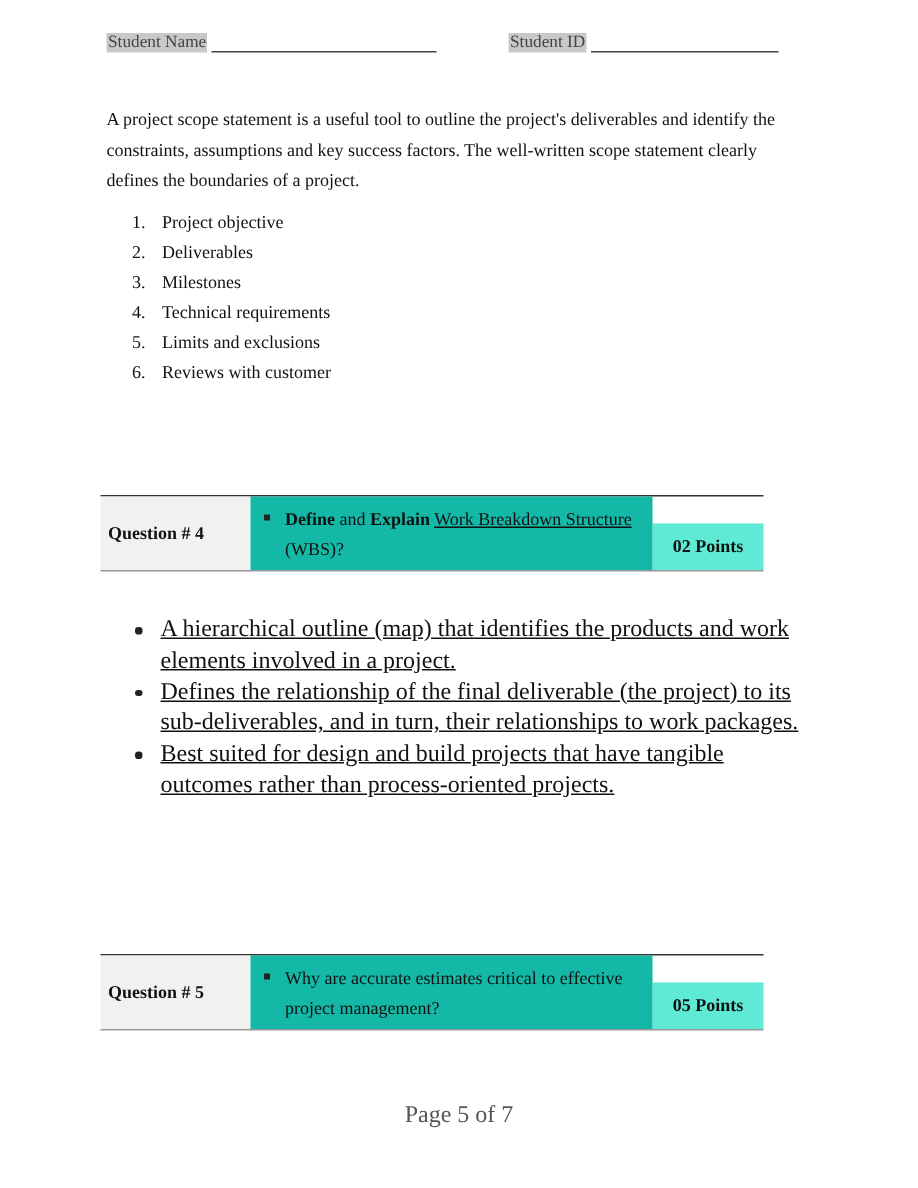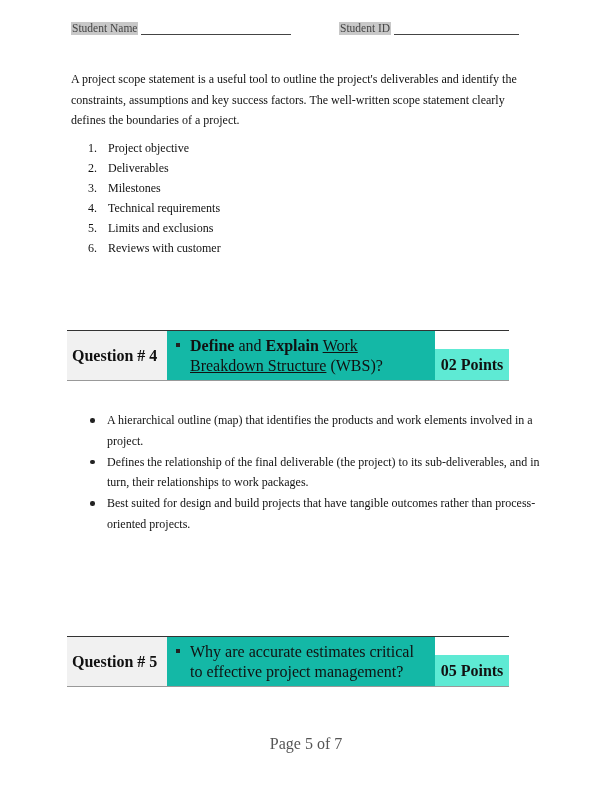--- a/index.html
+++ b/index.html
@@ -13,30 +13,30 @@
   #hdr-id { left: 339px; align-items: center; }
   #hdr-id .line { width: 125px; }
 
   .intro { position: absolute; left: 71px; top: 69px; width: 470px; font-size: 12px; line-height: 20.5px; }
 
   .olist { position: absolute; left: 88px; top: 138px; margin: 0; padding: 0; list-style: none; font-size: 12px; }
   .olist li { height: 20px; line-height: 20px; display: flex; }
   .olist .num { width: 20px; }
 
   .qtable { position: absolute; left: 67px; width: 442px; height: 49px;
-            border-top: 1.5px solid #333; border-bottom: 1.5px solid #999; display: flex; font-size: 16px; }
+            border-top: 1.5px solid #333; border-bottom: 1.5px solid #999; display: flex; font-size: 12px; }
   .qtable .c1 { width: 95px; background: #f1f1f1; font-weight: bold; display: flex; align-items: center; padding-left: 5px; }
   .qtable .c2 { flex: 1; background: #14b8a6; position: relative; padding: 5px 8px 0 23px; line-height: 20px; }
   .qtable .c2 .sq { position: absolute; left: 9px; top: 12px; width: 4px; height: 4px; background: #222; }
   .qtable .c3 { width: 74px; background: #5eead4; font-weight: bold; display: flex; align-items: center; justify-content: center; margin-top: 18px; }
   .u { text-decoration: underline; }
   #q4 { top: 330px; }
   #q5 { top: 636px; }
 
-  .blist { position: absolute; left: 88px; top: 410px; width: 452px; margin: 0; padding: 0; list-style: none; font-size: 12px; line-height: 20.8px; }
+  .blist { position: absolute; left: 88px; top: 410px; width: 452px; margin: 0; padding: 0; list-style: none; font-size: 16px; line-height: 20.8px; text-decoration: underline; }
   .blist li { position: relative; padding-left: 19px; }
   .blist li .dot { position: absolute; left: 2px; top: 8px; width: 4.5px; height: 4.5px; border-radius: 50%; background: #222; }
 
   .footer { position: absolute; top: 735px; left: 0; width: 612px; text-align: center; font-size: 16px; color: #555; }
 </style>
 </head>
 <body>
 
 <div class="hdr" id="hdr-name">
   <span class="lbl">Student Name</span>

